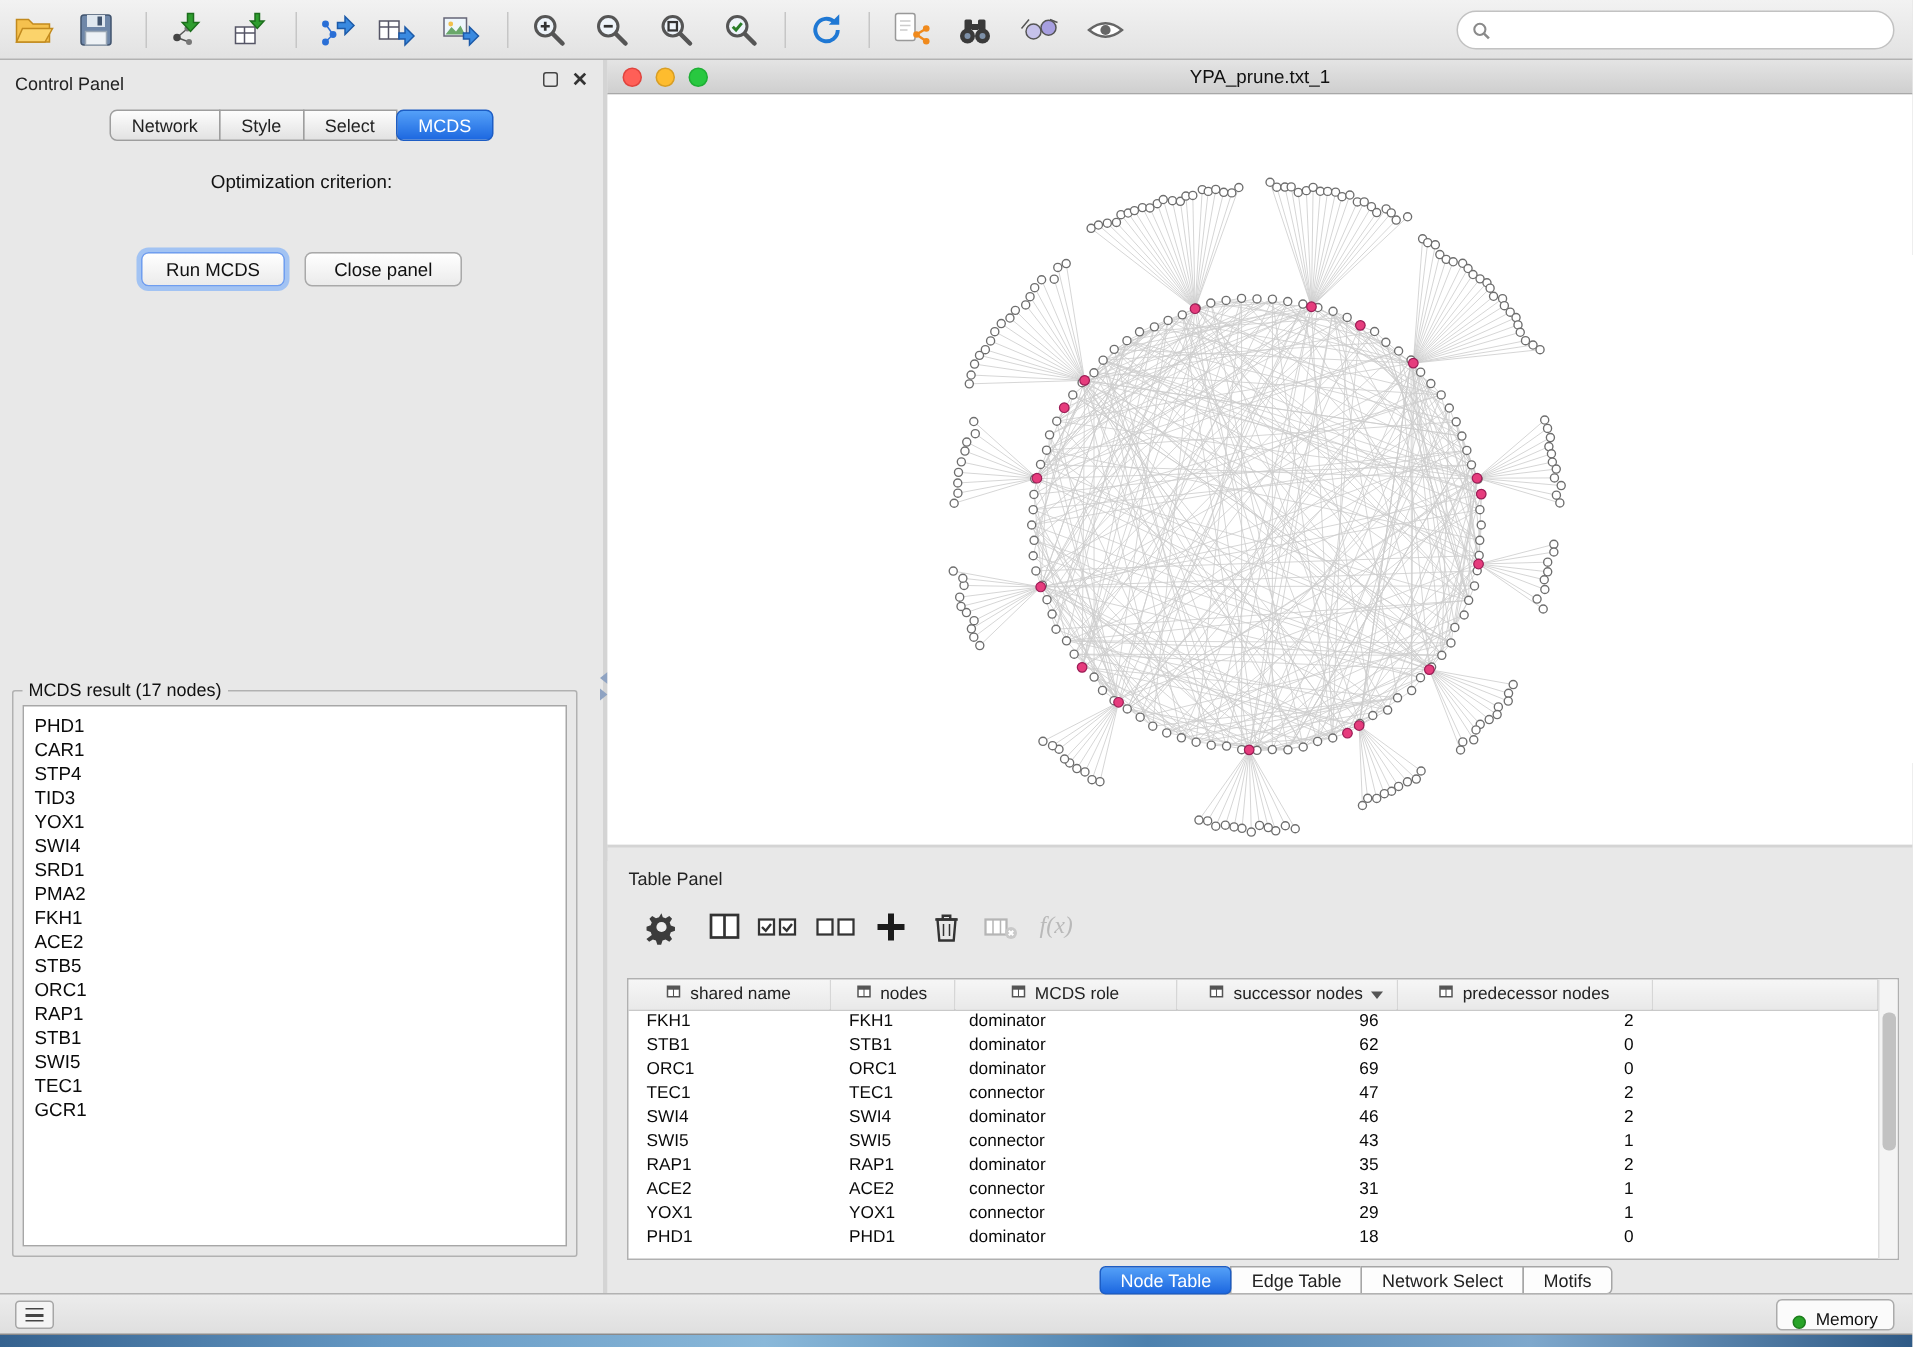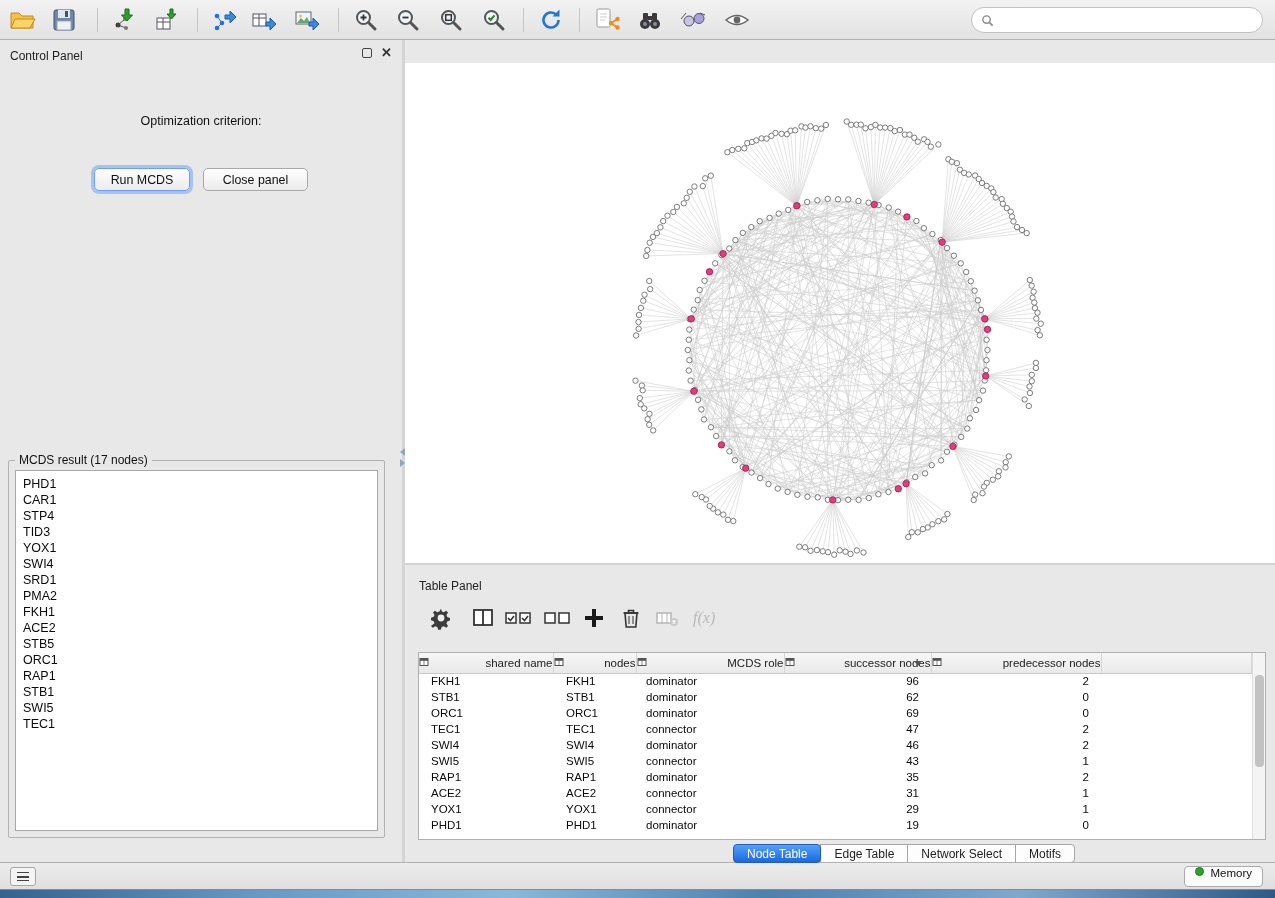--- a/index.html
+++ b/index.html
@@ -58,39 +58,39 @@
 
   
   .table-panel{position:absolute;left:405px;top:574px;width:998px;height:297px;background:#e8e8e8}
   .tp-toolbar{position:absolute;left:0;top:24px;width:100%;height:42px}
   .tp-icon{position:absolute;top:8px;width:24px;height:24px}
   .tp-icon.wide{width:30px}
   .fx-label{font-family:"Liberation Serif",serif;font-style:italic;font-size:16px;color:#b9b9b9;line-height:24px}
   .table-region{position:absolute;left:13px;top:78px;width:848px;height:188px;background:#fff;border:1px solid #b0b0b0}
   table.node-table{border-collapse:collapse;table-layout:fixed;width:833px}
   .node-table th{height:20px;background:linear-gradient(#f6f6f6,#e9e9e9);border-right:1px solid #d6d6d6;border-bottom:1px solid #c9c9c9;font-weight:normal;font-size:11.5px;color:#222;position:relative;overflow:hidden}
-  .th-inner{display:flex;align-items:center;justify-content:space-between;gap:6px;height:100%}
+  .th-inner{display:flex;align-items:center;justify-content:center;gap:6px;height:100%}
   .hdr-arrow{position:absolute;right:9px;top:8px;width:0;height:0;border-left:4px solid transparent;border-right:4px solid transparent;border-top:5px solid #555}
   .node-table td{height:16px;font-size:11.5px;color:#0a0a0a;white-space:nowrap;overflow:hidden}
   .c0{padding-left:12px}.c1{padding-left:13px}.c2{padding-left:10px}
   .c3{text-align:right;padding-right:12px}.c4{text-align:right;padding-right:12px}
   .tbl-scroll{position:absolute;right:0;top:0;width:13px;height:186px;background:#f4f4f4;border-left:1px solid #ddd}
   .tbl-thumb{position:absolute;left:2px;top:22px;width:9px;height:92px;background:#c2c2c2;border-radius:4px}
   .tp-tabs{position:absolute;left:0;top:270px;width:100%;display:flex;justify-content:center}
   .tp-tab{padding:3px 13px;font-size:12px;background:#fdfdfd;border:1px solid #a6a6a6;margin-left:-1px;color:#222;height:19px;line-height:13px}
   .tp-tab:first-child{margin-left:0;border-radius:4px 0 0 4px}
   .tp-tab:last-child{border-radius:0 4px 4px 0}
   .tp-tab.active{background:linear-gradient(#54a0f8,#1d68e0);color:#fff;border-color:#1d5dc4;border-radius:4px;position:relative;z-index:2}
 
   
   .status-bar{position:absolute;left:0;top:862px;width:1275px;height:28px;background:linear-gradient(#ececec,#dfdfdf);border-top:1px solid #b2b2b2;border-bottom:1px solid #8a8a8a}
   .menu-btn{position:absolute;left:10px;top:4px;width:26px;height:19px;border:1px solid #a6a6a6;border-radius:3px;background:#f4f4f4;display:flex;align-items:center;justify-content:center}
   .hamburger{width:12px;height:9px;border-top:1.5px solid #444;border-bottom:1.5px solid #444;position:relative}
   .hamburger:after{content:"";position:absolute;left:0;top:3px;width:12px;height:1.5px;background:#444}
-  .memory-btn{position:absolute;right:12px;top:3px;height:21px;background:#fbfbfb;border:1px solid #ababab;border-radius:4px;display:flex;align-items:flex-start;gap:6px;padding:0 10px;font-size:11.5px;color:#111}
+  .memory-btn{position:absolute;right:12px;top:3px;height:21px;background:#fbfbfb;border:1px solid #ababab;border-radius:4px;display:flex;align-items:flex-end;gap:6px;padding:0 10px;font-size:11.5px;color:#111}
   .mem-dot{width:9px;height:9px;border-radius:50%;background:#28a428;border:1px solid #1d7d1d}
   .wallpaper{position:absolute;left:0;top:890px;width:1275px;height:8px;background:linear-gradient(90deg,#35628f,#6699c4,#8ab8d9,#4d81ae,#7fa8cc,#2f5a86)}
 </style>
 </head>
 <body>
 
 <div class="toolbar">
   <div class="tb-icon" style="left:8px">
     <svg viewBox="0 0 28 28">
         <path d="M3 7h8l3 3h11v12H3z" fill="#f5c14e" stroke="#c28a1e"></path>
@@ -231,20 +231,26 @@
     <input type="text" placeholder="" style="">
   </div>
 </div>
 
 <div class="control-panel">
   <div class="panel-title">Control Panel</div>
   <div class="win-btns">
     <div class="btn-min"></div>
     <div class="btn-x">✕</div>
   </div>
+  <div class="cp-tabs" id="cp-tabs">
+      <div class="cp-tab">Network</div>
+      <div class="cp-tab">Style</div>
+      <div class="cp-tab">Select</div>
+      <div class="cp-tab active">MCDS</div>
+    </div>
   <div class="opt-label">Optimization criterion:</div>
   <button class="cp-btn btn-run">Run MCDS</button>
   <button class="cp-btn btn-close">Close panel</button>
   <div class="result-fieldset">
     <div class="result-legend">MCDS result (17 nodes)</div>
     <div class="result-box" id="result-box">
         <div class="result-item">PHD1</div>
         <div class="result-item">CAR1</div>
         <div class="result-item">STP4</div>
         <div class="result-item">TID3</div>
@@ -253,33 +259,42 @@
         <div class="result-item">SRD1</div>
         <div class="result-item">PMA2</div>
         <div class="result-item">FKH1</div>
         <div class="result-item">ACE2</div>
         <div class="result-item">STB5</div>
         <div class="result-item">ORC1</div>
         <div class="result-item">RAP1</div>
         <div class="result-item">STB1</div>
         <div class="result-item">SWI5</div>
         <div class="result-item">TEC1</div>
+        <div class="result-item">GCR1</div>
       </div>
   </div>
 </div>
 
 <div class="vsplit">
   <div class="vsplit-handle">
       <span class="tri-l"></span>
       <span class="tri-r"></span>
     </div>
 </div>
 <div class="hsplit"></div>
 
 <div class="net-window">
+  <div class="net-titlebar">
+    <div class="net-title">YPA_prune.txt_1</div>
+    <div class="traffic">
+      <div class="tl red"></div>
+      <div class="tl yellow"></div>
+      <div class="tl green"></div>
+    </div>
+  </div>
   <div class="net-canvas">
     <svg id="net-svg" width="870" height="500" viewBox="0 0 870 500">
         <g stroke="#9b9b9b" stroke-width="0.55" opacity="0.5">
           <line x1="337.7" y1="404.1" x2="294.7" y2="226.9"></line>
           <line x1="296.4" y1="346.4" x2="493.1" y2="148.6"></line>
           <line x1="580.4" y1="256.4" x2="556.2" y2="373.9"></line>
           <line x1="581.1" y1="307.3" x2="555.8" y2="200.3"></line>
           <line x1="510.2" y1="414.0" x2="473.4" y2="431.3"></line>
           <line x1="483.5" y1="429.0" x2="493.1" y2="148.6"></line>
           <line x1="548.9" y1="192.7" x2="555.8" y2="200.3"></line>
@@ -1282,21 +1297,21 @@
             <td class="c1">YOX1</td>
             <td class="c2">connector</td>
             <td class="c3">29</td>
             <td class="c4">1</td>
             <td></td>
           </tr>
           <tr>
             <td class="c0">PHD1</td>
             <td class="c1">PHD1</td>
             <td class="c2">dominator</td>
-            <td class="c3">19</td>
+            <td class="c3">18</td>
             <td class="c4">0</td>
             <td></td>
           </tr>
         </tbody>
     </table>
     <div class="tbl-scroll">
         <div class="tbl-thumb"></div>
       </div>
   </div>
 

